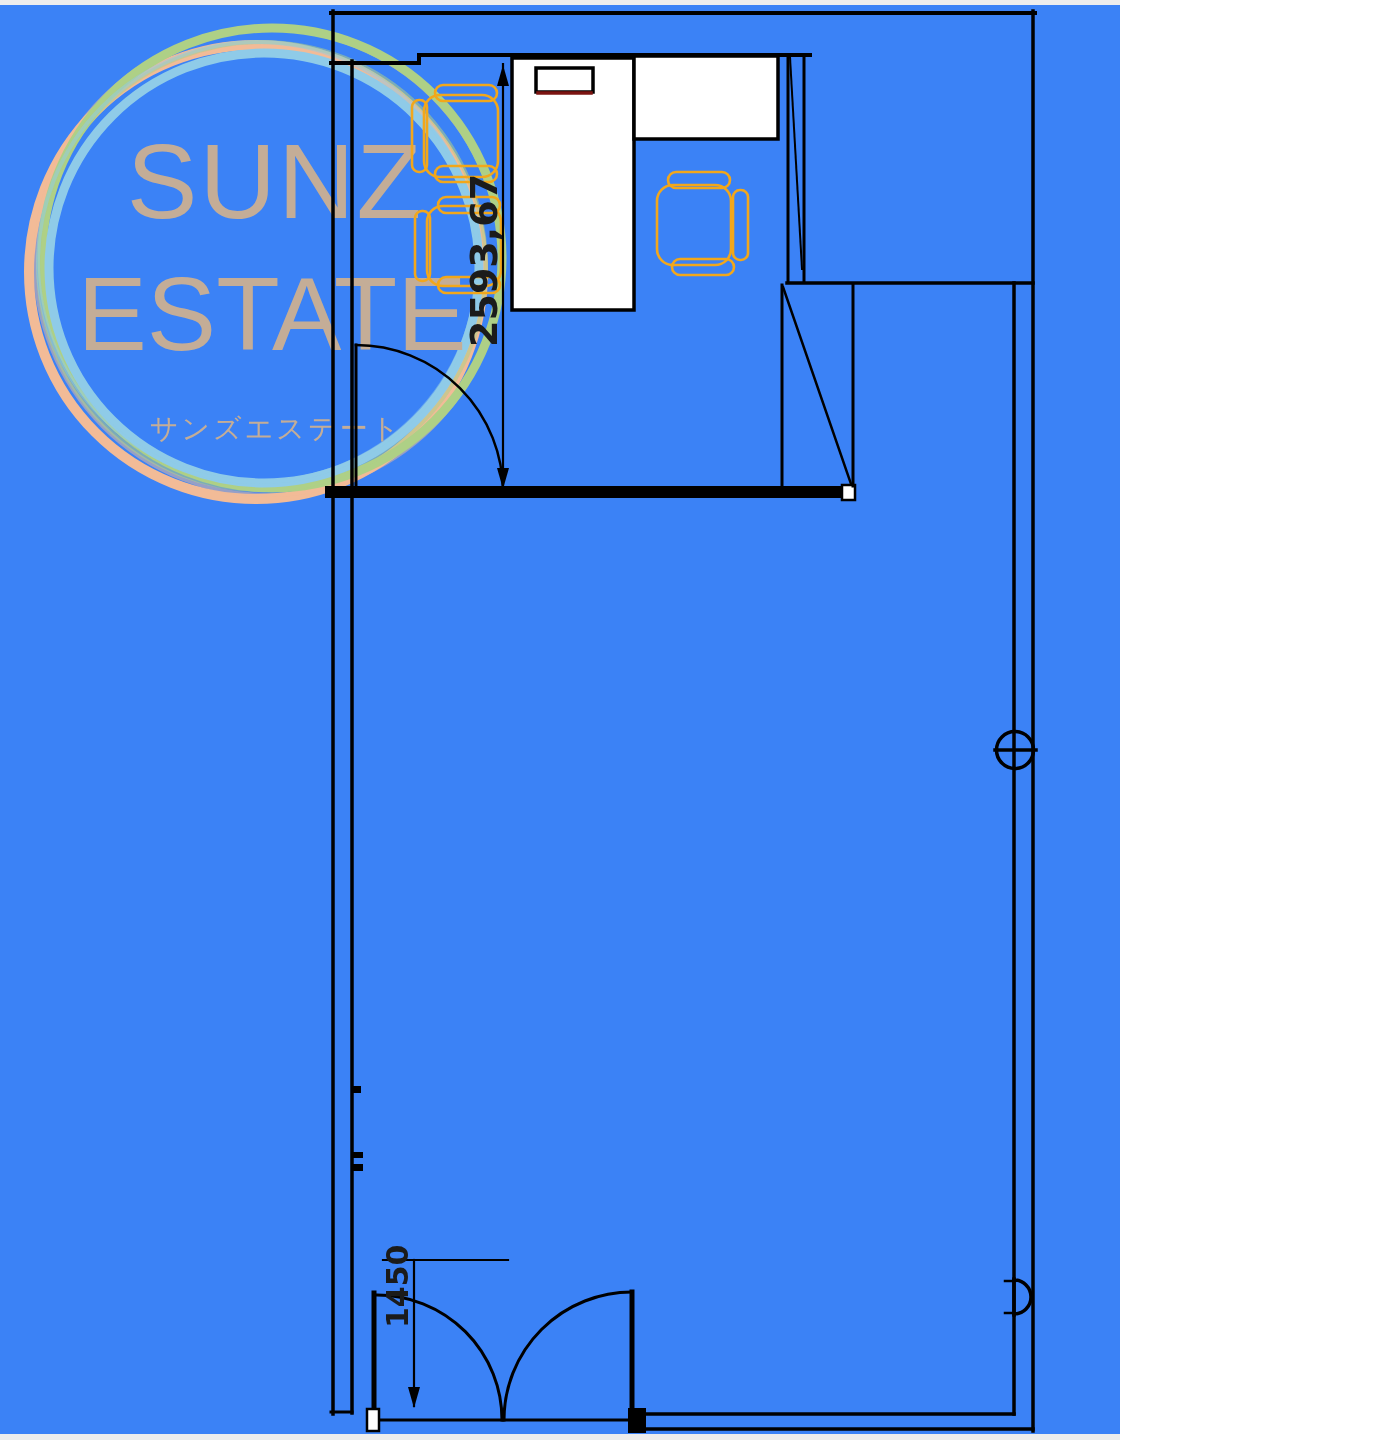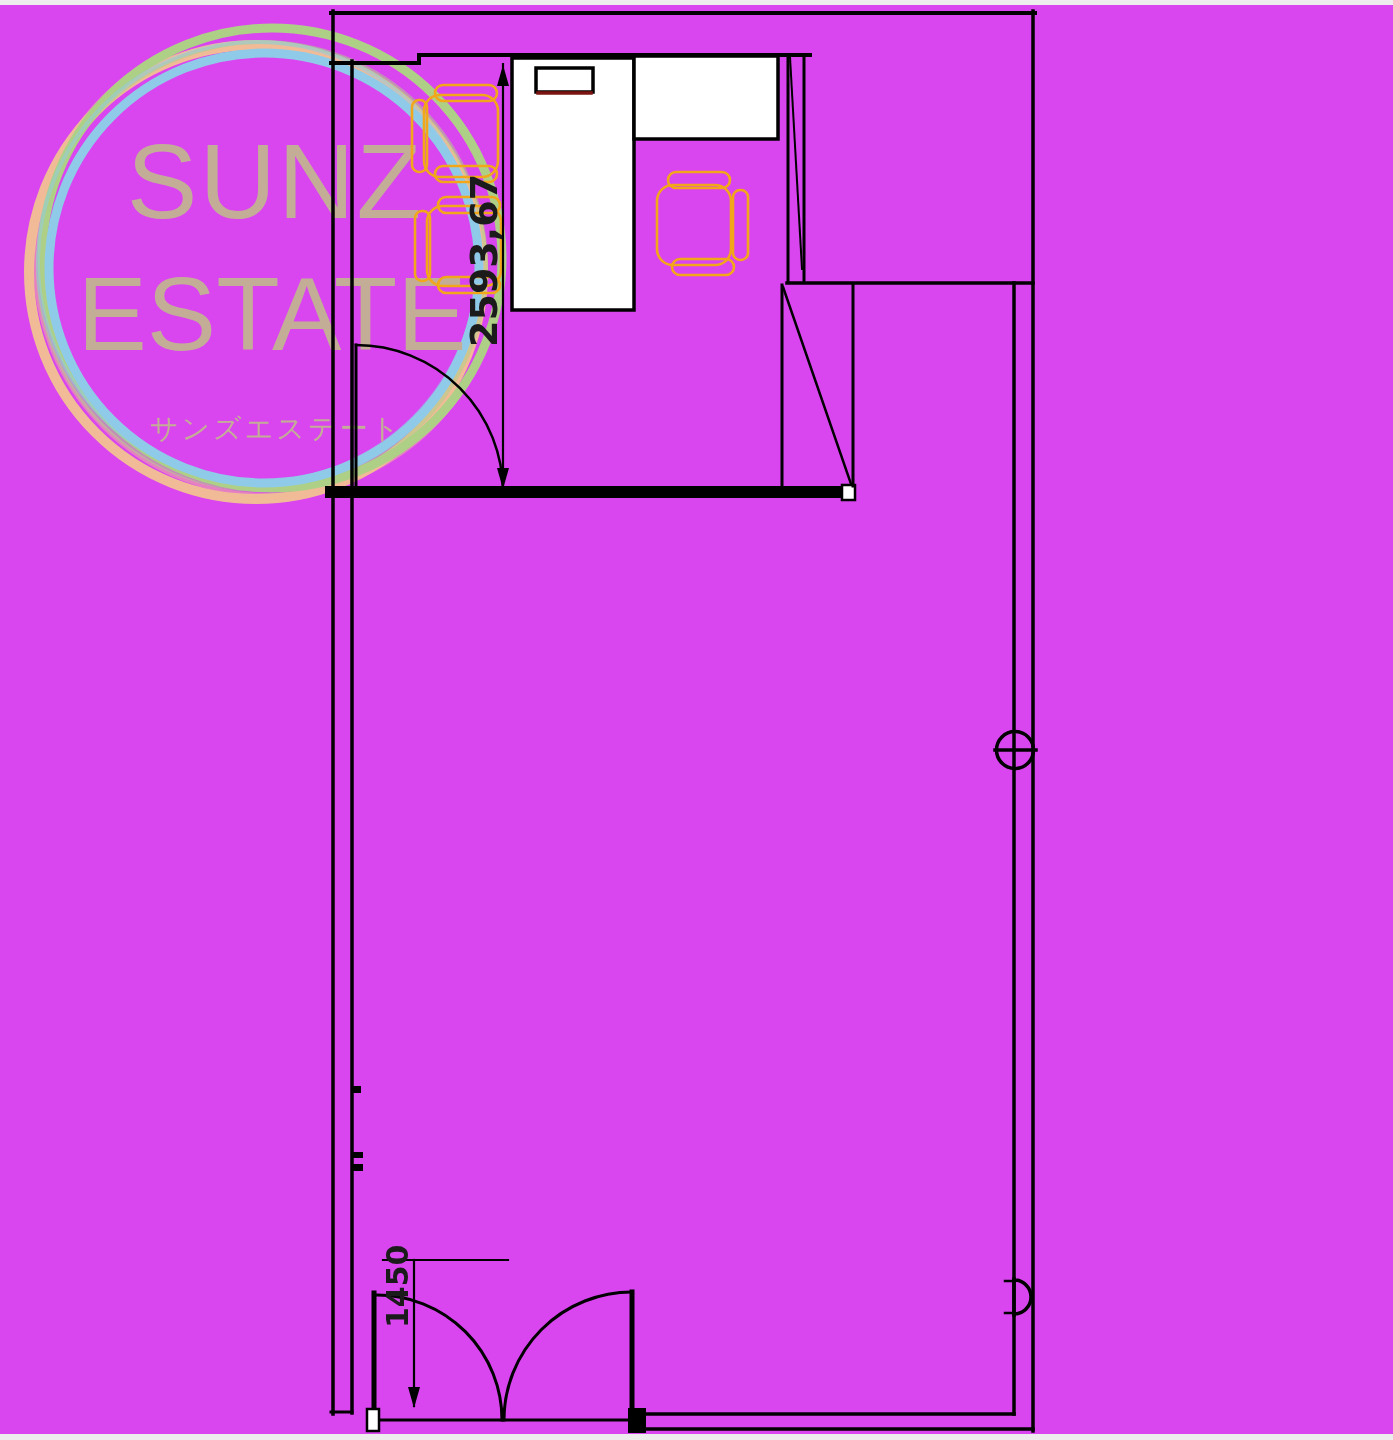--- a/index.html
+++ b/index.html
@@ -1,16 +1,16 @@
 <!DOCTYPE html>
 <html><head>
 <meta charset="utf-8">
 <style>
   html,body{margin:0;padding:0;background:#ffffff;}
-  .stage{position:relative;width:1393px;height:1440px;background:#d946ef;overflow:hidden;
+  .stage{position:relative;width:1120px;height:1440px;background:#3b82f6;overflow:hidden;
          font-family:"Liberation Sans", sans-serif;}
   svg{display:block;}
   .wm-text{font-family:"Liberation Sans", sans-serif;}
   .dim-text{font-family:"DejaVu Sans", sans-serif;font-weight:bold;}
 </style>
 </head>
 <body>
 
 <div class="stage">
 <svg width="1393" height="1440" viewBox="0 0 1393 1440" xmlns="http://www.w3.org/2000/svg">

